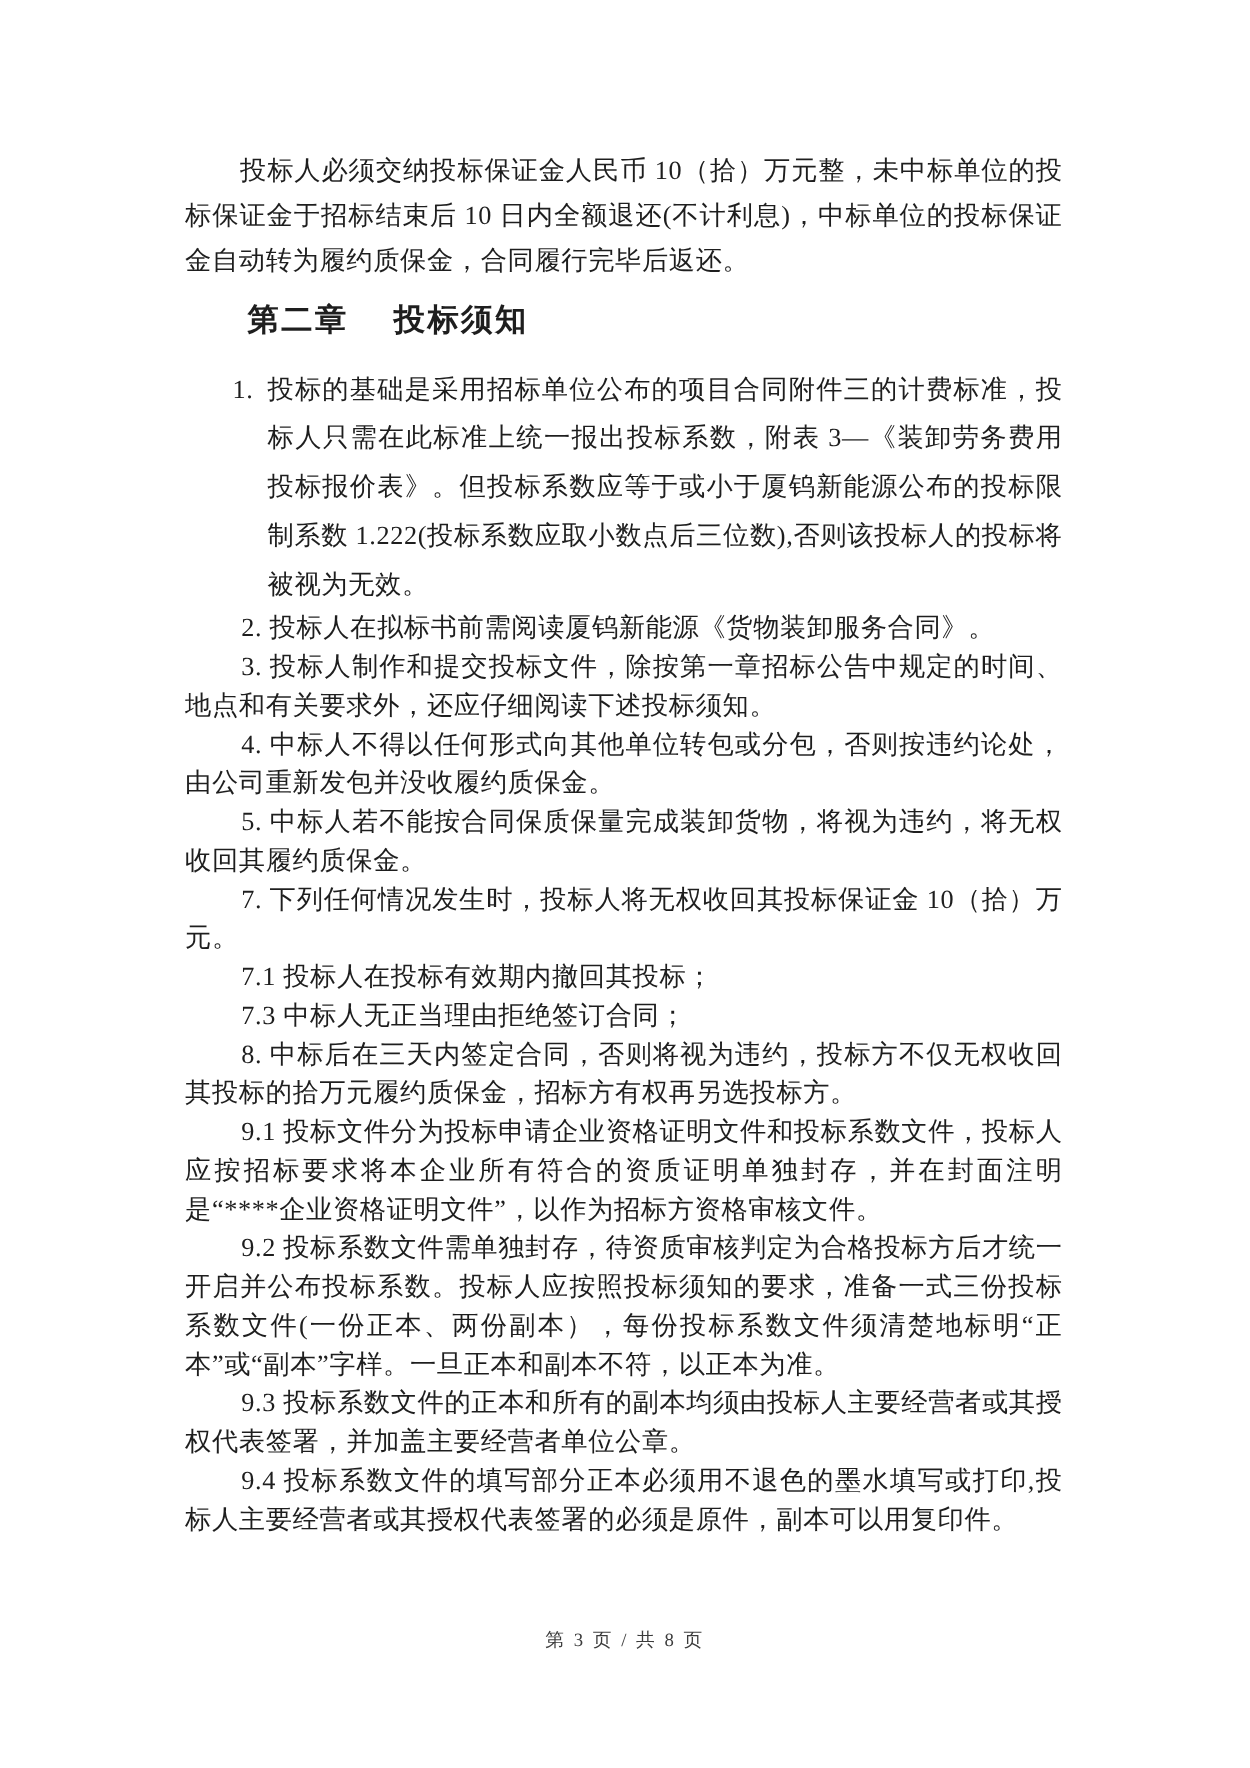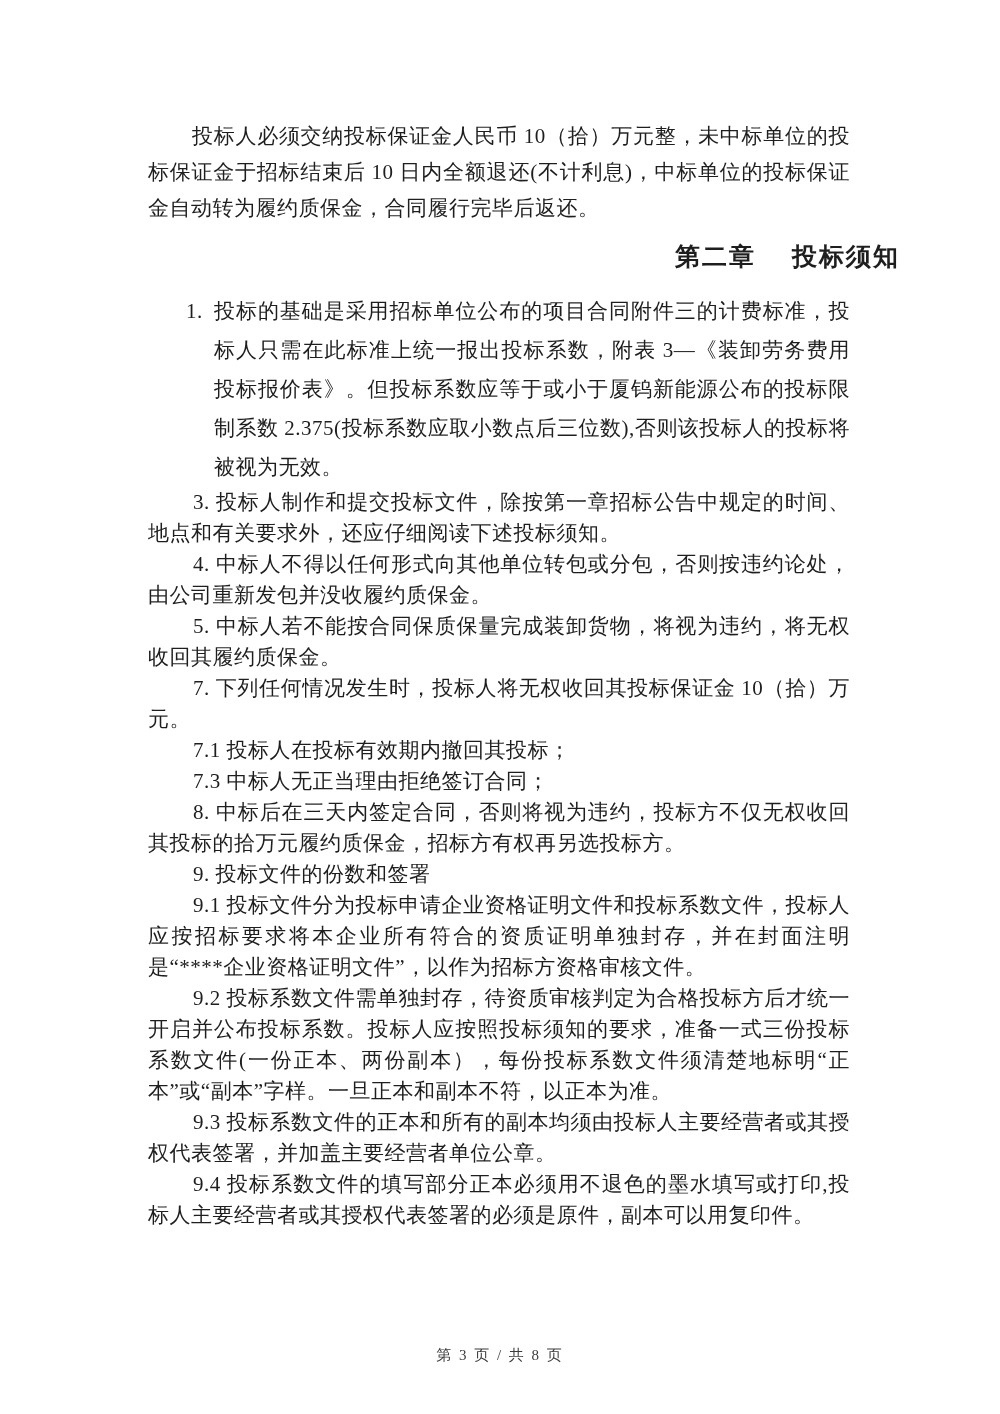--- a/index.html
+++ b/index.html
@@ -28,21 +28,21 @@
     margin: 0;
     line-height: 36px;
     text-indent: 44px;
     text-align: justify;
   }
   .chapter {
     margin: 14px 0 18px 0;
     font-size: 25px;
     line-height: 34px;
     font-weight: bold;
-    text-align: right;
+    text-align: left;
     transform: translateX(50px);
     letter-spacing: 2px;
   }
   .chapter .gap {
     display: inline-block;
     width: 36px;
   }
   .item1 {
     position: relative;
     padding-left: 66px;
@@ -64,46 +64,45 @@
   .footer {
     position: absolute;
     left: 0;
     right: 0;
     top: 1303px;
     text-align: center;
     font-size: 15px;
     color: #3c3c3c;
     letter-spacing: 2px;
     font-family: "Liberation Serif", "DejaVu Serif", serif;
-    margin-top: 43px;
   }
 </style>
 </head>
 <body>
 
 <div class="page">
   <div class="content">
 
     <p class="intro">投标人必须交纳投标保证金人民币 10（拾）万元整，未中标单位的投标保证金于招标结束后 10 日内全额退还(不计利息)，中标单位的投标保证金自动转为履约质保金，合同履行完毕后返还。</p>
 
     <h1 class="chapter"><span>第二章</span><span class="gap"></span><span>投标须知</span></h1>
 
     <div class="item1">
       <span class="marker">1.</span>
-      <span>投标的基础是采用招标单位公布的项目合同附件三的计费标准，投标人只需在此标准上统一报出投标系数，附表 3—《装卸劳务费用投标报价表》。但投标系数应等于或小于厦钨新能源公布的投标限制系数 2.375(投标系数应取小数点后三位数),否则该投标人的投标将被视为无效。</span>
+      <span>投标的基础是采用招标单位公布的项目合同附件三的计费标准，投标人只需在此标准上统一报出投标系数，附表 3—《装卸劳务费用投标报价表》。但投标系数应等于或小于厦钨新能源公布的投标限制系数 1.222(投标系数应取小数点后三位数),否则该投标人的投标将被视为无效。</span>
     </div>
 
+    <p class="clause">2. 投标人在拟标书前需阅读厦钨新能源《货物装卸服务合同》。</p>
     <p class="clause">3. 投标人制作和提交投标文件，除按第一章招标公告中规定的时间、地点和有关要求外，还应仔细阅读下述投标须知。</p>
     <p class="clause">4. 中标人不得以任何形式向其他单位转包或分包，否则按违约论处，由公司重新发包并没收履约质保金。</p>
     <p class="clause">5. 中标人若不能按合同保质保量完成装卸货物，将视为违约，将无权收回其履约质保金。</p>
     <p class="clause">7. 下列任何情况发生时，投标人将无权收回其投标保证金 10（拾）万元。</p>
     <p class="clause">7.1 投标人在投标有效期内撤回其投标；</p>
     <p class="clause">7.3 中标人无正当理由拒绝签订合同；</p>
     <p class="clause">8. 中标后在三天内签定合同，否则将视为违约，投标方不仅无权收回其投标的拾万元履约质保金，招标方有权再另选投标方。</p>
-    <p class="clause">9. 投标文件的份数和签署</p>
     <p class="clause">9.1 投标文件分为投标申请企业资格证明文件和投标系数文件，投标人应按招标要求将本企业所有符合的资质证明单独封存，并在封面注明是“****企业资格证明文件”，以作为招标方资格审核文件。</p>
     <p class="clause">9.2 投标系数文件需单独封存，待资质审核判定为合格投标方后才统一开启并公布投标系数。投标人应按照投标须知的要求，准备一式三份投标系数文件(一份正本、两份副本），每份投标系数文件须清楚地标明“正本”或“副本”字样。一旦正本和副本不符，以正本为准。</p>
     <p class="clause">9.3 投标系数文件的正本和所有的副本均须由投标人主要经营者或其授权代表签署，并加盖主要经营者单位公章。</p>
     <p class="clause">9.4 投标系数文件的填写部分正本必须用不退色的墨水填写或打印,投标人主要经营者或其授权代表签署的必须是原件，副本可以用复印件。</p>
 
   </div>
 
   <div class="footer">
     <span>第 3 页 / 共 8 页</span>
   </div>

